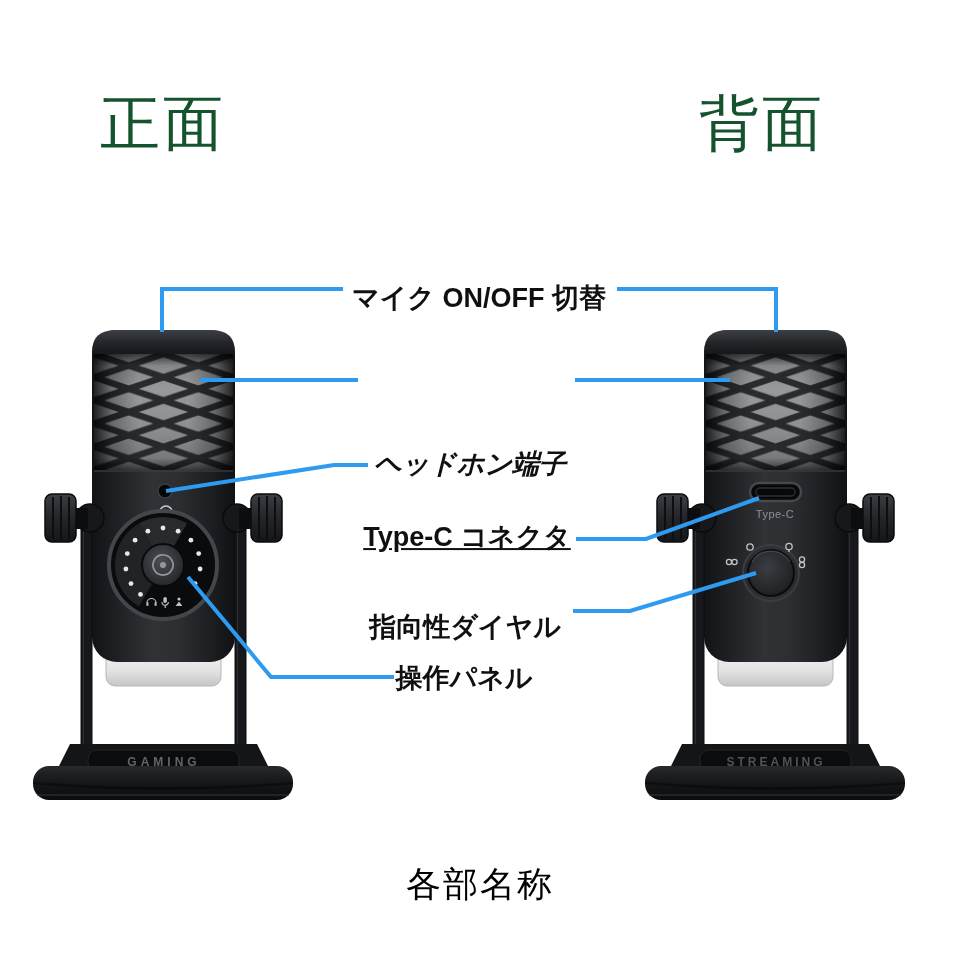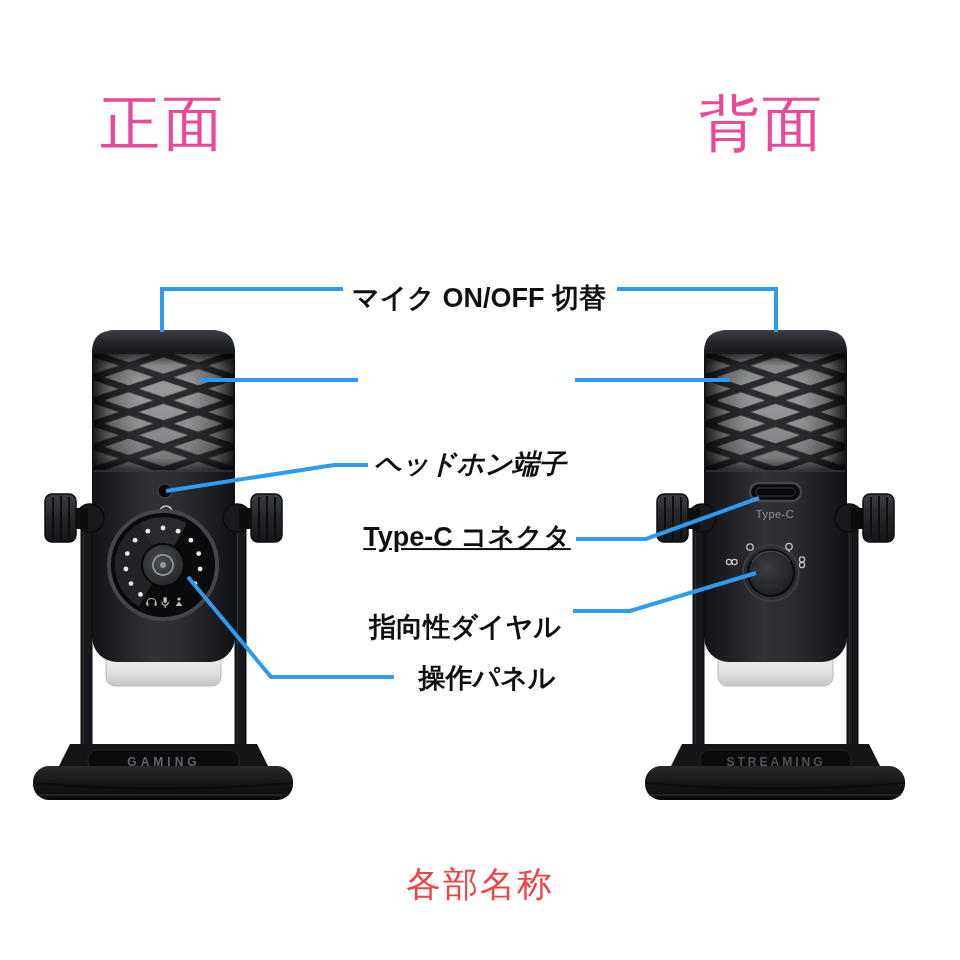--- a/index.html
+++ b/index.html
@@ -3,37 +3,37 @@
 <meta charset="utf-8">
 <style>
   html,body{margin:0;padding:0;background:#fff;}
   .canvas{
     position:relative;width:960px;height:960px;background:#fff;overflow:hidden;
     font-family:"Liberation Sans","DejaVu Sans",sans-serif;color:#111;
   }
   svg.scene{position:absolute;left:0;top:0;}
   .view-title{
     position:absolute;transform:translate(-50%,-50%);
-    font-size:60px;font-weight:500;color:#ec4899;letter-spacing:3px;white-space:nowrap;
+    font-size:60px;font-weight:500;color:#14532d;letter-spacing:3px;white-space:nowrap;
   }
   .vt-front{left:163px;top:124px;}
   .vt-back{left:762px;top:124px;}
   .callout-label{
     position:absolute;transform:translate(-50%,-50%);text-align:right;
     font-size:27px;font-weight:600;color:#101010;line-height:1.18;white-space:nowrap;
   }
   .lbl-mic-switch{left:479px;top:299px;}
   .lbl-pop-filter{left:465px;top:380px;}
   .lbl-headphone{left:470px;top:465px;font-style:italic;}
   .lbl-typec{left:467px;top:538px;text-decoration:underline;}
   .lbl-dial{left:465px;top:608px;margin-top:20px;}
-  .lbl-panel{left:464px;top:679px;margin-left:23px;}
+  .lbl-panel{left:464px;top:679px;}
   .caption{
     position:absolute;left:480px;top:884px;transform:translate(-50%,-50%);
-    font-size:35px;font-weight:400;color:#ef4444;letter-spacing:2px;white-space:nowrap;
+    font-size:35px;font-weight:400;color:#000000;letter-spacing:2px;white-space:nowrap;
   }
   .callout-line{stroke:var(--callout-color,#2E9BF0);stroke-width:4;fill:none;}
 </style>
 </head>
 <body>
 
 <div class="canvas">
 
   <svg class="scene" width="960" height="960" viewBox="0 0 960 960">
     <defs>

